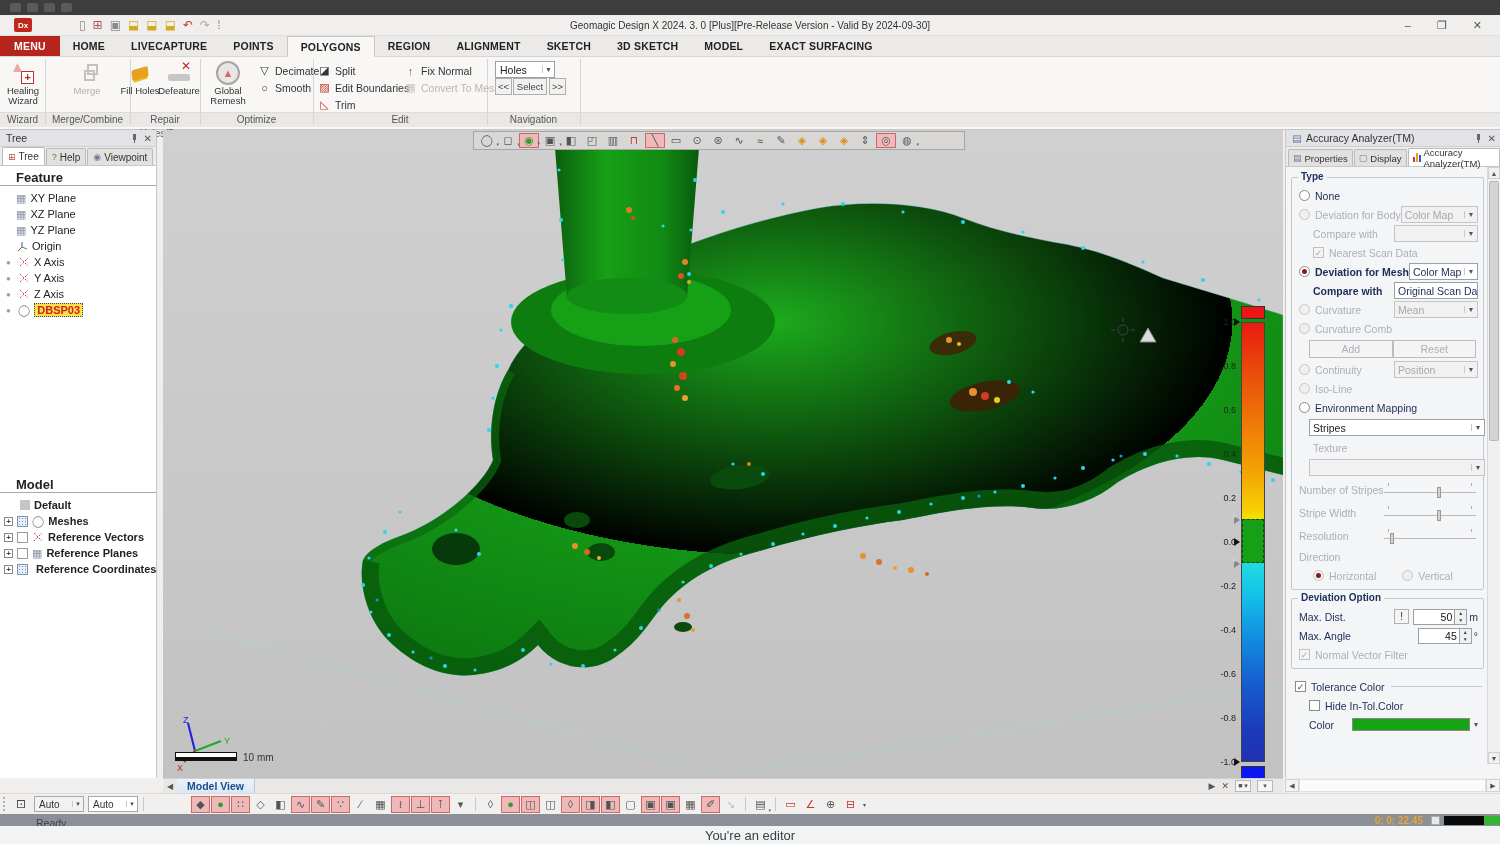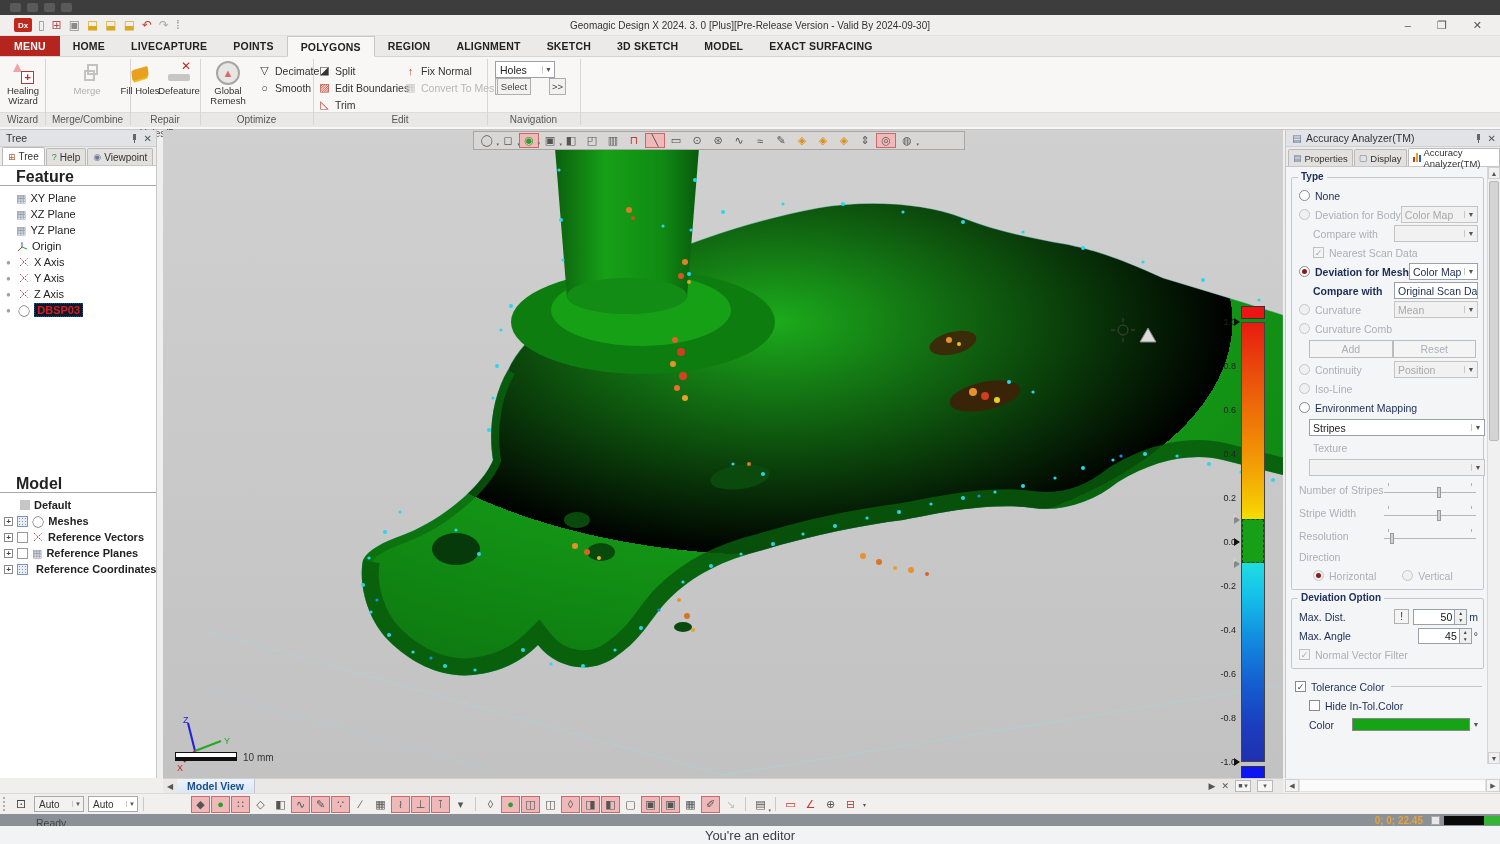--- a/index.html
+++ b/index.html
@@ -2,21 +2,21 @@
 <html><head>
 <meta charset="utf-8">
 <style>
   html,body{margin:0;padding:0;background:#fff;}
   *{box-sizing:border-box;font-family:"Liberation Sans","DejaVu Sans",sans-serif;}
   #app{position:relative;width:1500px;height:844px;background:#f0efee;overflow:hidden;font-size:11px;color:#222;}
 
   
   .top-strip{position:absolute;left:0;top:0;width:1500px;height:15px;background:#3d3d3d;display:flex;align-items:center;gap:6px;padding-left:10px;}
   .top-strip .dimic{width:11px;height:9px;background:#5a5a5a;border-radius:2px;}
-  .titlebar{position:absolute;left:0;top:15px;width:1500px;height:21px;background:#f0efee;border-bottom:1px solid #e2e0de;display:flex;align-items:center;}
+  .titlebar{position:absolute;left:0;top:15px;width:1500px;height:21px;background:#f0efee;border-bottom:1px solid #e2e0de;display:flex;align-items:center;gap:41px;}
   .dx-logo{width:18px;height:14px;background:#c0281e;color:#fff;font-size:8px;font-weight:bold;display:flex;align-items:center;justify-content:center;margin:0 6px 0 14px;border-radius:2px;}
   .qat{display:flex;align-items:center;gap:7px;}
   .qat .qic{font-size:12px;line-height:12px;color:#8a8a8a;cursor:default;}
   .win-title{position:absolute;left:0;right:0;text-align:center;font-size:10px;color:#333;pointer-events:none;}
   .win-btns{margin-left:auto;display:flex;gap:26px;padding-right:18px;z-index:2;}
   .win-btns span{font-size:11px;color:#555;}
 
   
   .ribbon-tabs{position:absolute;left:0;top:36px;width:1500px;height:21px;background:#eceae8;border-bottom:1px solid #d6d4d2;display:flex;align-items:stretch;}
   .rtab{padding:0 13px;display:flex;align-items:center;font-size:10.5px;font-weight:bold;color:#222;letter-spacing:.2px;}
@@ -55,26 +55,26 @@
   .lp-caption{height:17px;background:#e2e3e6;border-bottom:1px solid #cfcfcf;display:flex;align-items:center;padding:0 4px 0 6px;font-size:10.5px;color:#333;}
   .lp-caption .cap-btns{margin-left:auto;display:flex;gap:6px;align-items:center;}
   .pin{display:inline-block;width:7px;height:9px;position:relative;}
   .pin:before{content:"";position:absolute;left:2px;top:0;width:3px;height:6px;background:#666;}
   .pin:after{content:"";position:absolute;left:3px;top:6px;width:1px;height:3px;background:#666;}
   .cap-x{font-size:10px;color:#555;}
   .lp-tabs{height:19px;background:#ececec;border-bottom:1px solid #c9c7c5;display:flex;align-items:flex-end;padding-left:2px;gap:1px;}
   .ltab{display:flex;align-items:center;gap:3px;padding:0 5px;height:17px;font-size:10px;color:#333;border:1px solid #bcbab8;border-bottom:none;background:#e2e1e0;border-radius:2px 2px 0 0;}
   .ltab.active{background:#fff;height:18px;}
   .ltab .tic{font-size:9px;color:#b05a3a;}
-  .lp-header{height:17px;border-bottom:1px solid #a8a8a8;display:flex;align-items:center;padding-left:16px;font-weight:bold;font-size:16px;color:#222;}
+  .lp-header{height:17px;border-bottom:1px solid #a8a8a8;display:flex;align-items:center;padding-left:16px;font-weight:bold;font-size:13px;color:#222;}
   .tree-item{height:16px;display:flex;align-items:center;gap:4px;padding-left:16px;font-size:11px;color:#222;white-space:nowrap;}
   .tree-item .bullet{width:8px;color:#9aa2aa;font-size:8px;margin-left:-10px;}
   .tic-plane{color:#8c97a8;font-size:11px;}
   .tic-circle{color:#777;font-size:11px;}
-  .sel-label{background:#0f172a;color:#cf1f1f;font-weight:bold;padding:0 2px;border:1px dotted #1a4f8a;}
+  .sel-label{background:#fde047;color:#cf1f1f;font-weight:bold;padding:0 2px;border:1px dotted #1a4f8a;}
   .model-header{margin-top:8px;}
   .exp{width:9px;height:9px;border:1px solid #888;background:#fff;font-size:8px;line-height:7px;text-align:center;color:#444;flex:none;}
   .visbox{width:11px;height:11px;border:1px solid #7a93b8;background:#e8eef8;background-image:radial-gradient(#7a93b8 25%,transparent 26%);background-size:3px 3px;flex:none;}
   .visbox.empty{background:#fff;border-color:#999;}
   .mrow{font-weight:bold;padding-left:4px;}
   .default-sq{width:10px;height:10px;background:#c6c6c6;flex:none;}
 
   
   .viewport{position:absolute;left:163px;top:130px;width:1120px;height:648px;background:linear-gradient(#d0d0d0,#c2c2c2);overflow:hidden;}
   .vp-toolbar{position:absolute;left:310px;top:1px;width:492px;height:19px;background:#d8d7d6;border:1px solid #a8a6a4;display:flex;align-items:center;padding:0 3px;gap:1px;}
@@ -305,21 +305,21 @@
       <span class="sic" style="color:#c8c6c4">▦</span>
         <span>Convert To Mesh</span>
     </div>
     <div class="holes-combo">
       <span>Holes</span>
       <span class="arr">▼</span>
     </div>
     <div class="navbtn" style="left:495px;width:17px">
         <span>&lt;&lt;</span>
       </div>
-    <div class="navbtn" style="left:497px;width:34px">
+    <div class="navbtn" style="left:513px;width:34px">
         <span>Select</span>
       </div>
     <div class="navbtn" style="left:549px;width:17px">
         <span>&gt;&gt;</span>
       </div>
   </div>
 
   <div class="left-panel">
     <div class="lp-caption">
       <span>Tree</span>

